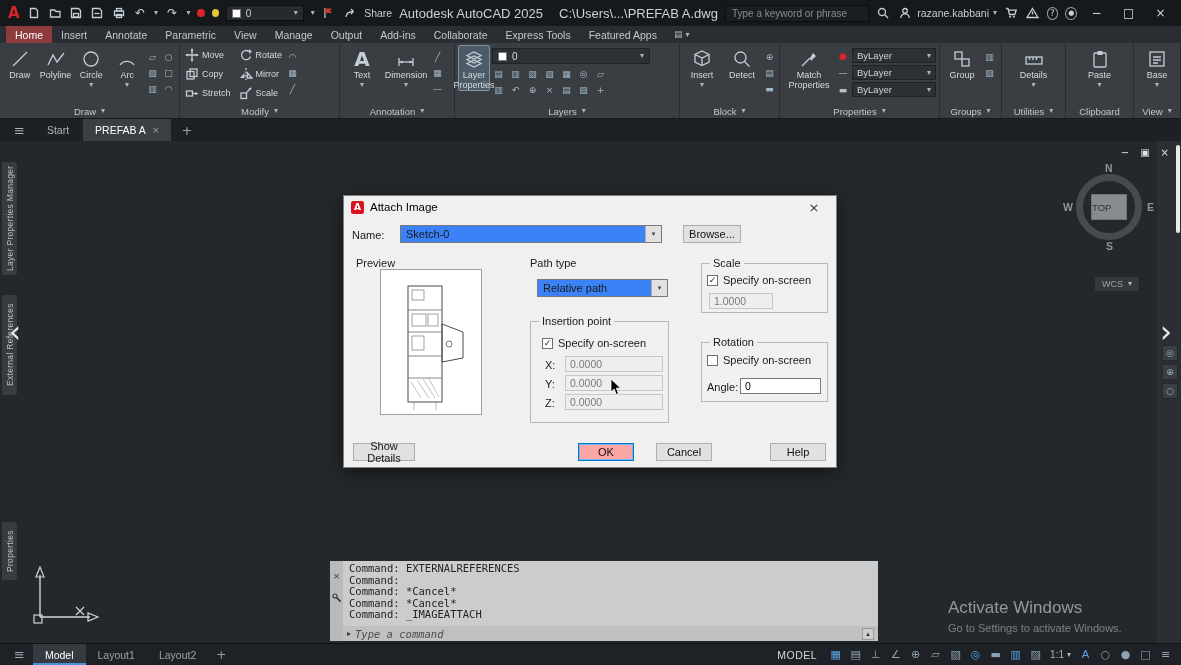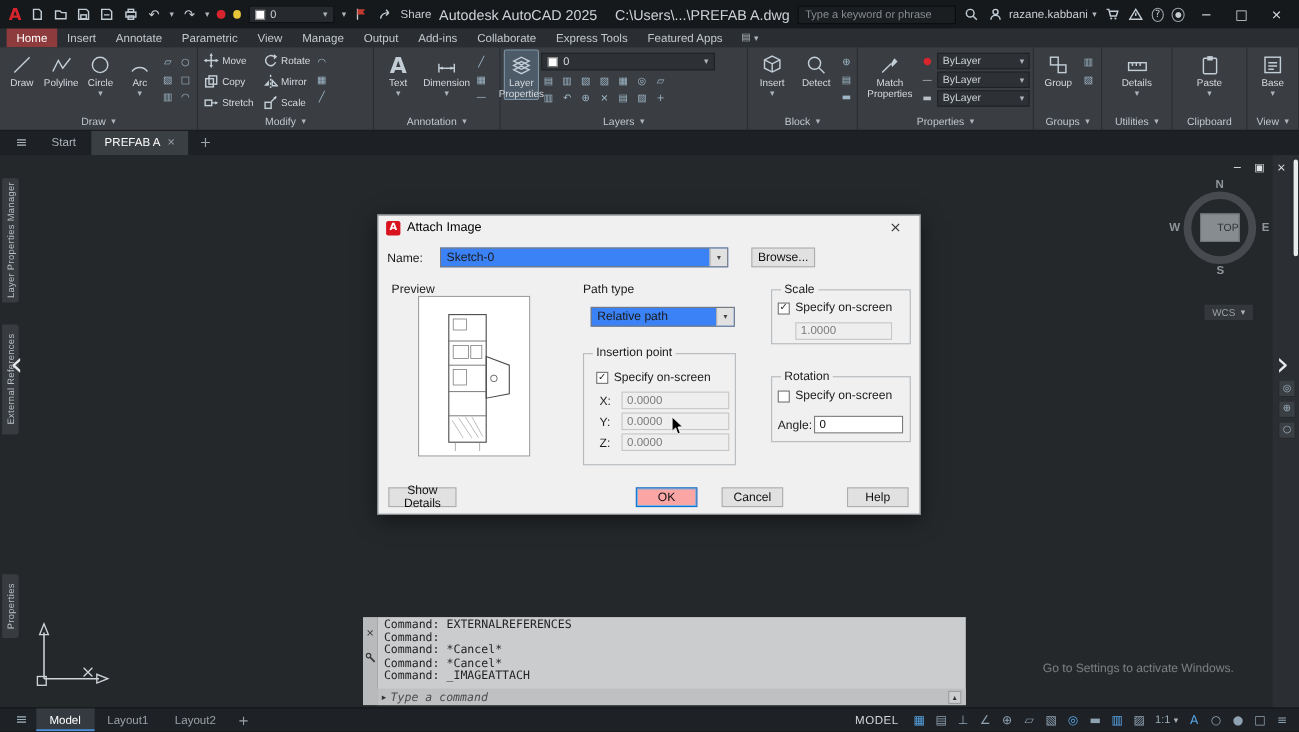--- a/index.html
+++ b/index.html
@@ -73,21 +73,21 @@
   .vthumb { position:absolute; right:1px; top:4px; width:4px; height:88px; background:#e9ebec; border-radius:2px; }
   .palette { position:absolute; left:2px; width:15px; background:#383c40; color:#b9bfc4;
     writing-mode:vertical-rl; transform:rotate(180deg); font-size:8.5px; letter-spacing:.3px;
     display:flex; align-items:center; justify-content:center; border-radius:3px 0 0 3px; }
   .nav-chev { position:absolute; font-size:30px; color:#e8eaec; font-family:"DejaVu Sans", sans-serif; line-height:30px; }
   .vp-controls { position:absolute; top:6px; right:12px; display:flex; gap:11px; color:#dfe3e6; font-size:10px; font-family:"DejaVu Sans", sans-serif; }
   .viewcube { position:absolute; right:30px; top:24px; width:84px; height:84px; }
   .vc-ring { position:absolute; inset:9px; border-radius:50%; border:7px solid rgba(130,135,140,.38); }
   .vc-letter { position:absolute; color:#8f959a; font-size:10.5px; font-weight:bold; }
   .vc-top { position:absolute; left:24px; top:29px; width:36px; height:26px; background:#878c90; border:1px solid #6f7478;
-    color:#2f3235; font-size:9.5px; display:flex; align-items:center; justify-content:flex-end; }
+    color:#2f3235; font-size:9.5px; display:flex; align-items:center; justify-content:flex-start; }
   .wcs { position:absolute; top:136px; right:42px; background:#34383c; color:#9aa0a5; font-size:9px; padding:2px 7px; display:flex; gap:5px; align-items:center; }
   .minibar { position:absolute; right:3px; top:204px; display:flex; flex-direction:column; gap:3px; }
   .minibar span { width:16px; height:16px; background:#3a3f44; border:1px solid #26292c; color:#9fb0bd;
     display:flex; align-items:center; justify-content:center; font-size:9px; font-family:"DejaVu Sans", sans-serif; }
   .ucs { position:absolute; left:24px; top:424px; }
   .cursor { position:absolute; left:610px; top:237px; }
 
   
   .dialog { position:absolute; left:343px; top:54px; width:494px; height:273px; background:#f0f0f0;
     border:1px solid #7b8085; box-shadow:0 5px 18px rgba(0,0,0,.5); color:#1a1a1a; font-size:11px; }
@@ -758,21 +758,21 @@
       </div>
 
       <div class="group" style="left:357px;top:67px;width:127px;height:50px">
         <span class="legend">Scale</span>
         <label class="chk" style="left:5px;top:10px">
           <span class="box">
               <i>✓</i>
             </span>
           <span>Specify on-screen</span>
         </label>
-        <div class="field disabled" style="left:21px;top:29px;width:88px">
+        <div class="field disabled" style="left:7px;top:29px;width:64px">
             <span>1.0000</span>
           </div>
       </div>
 
       <div class="group" style="left:357px;top:146px;width:127px;height:60px">
         <span class="legend">Rotation</span>
         <label class="chk" style="left:5px;top:11px">
           <span class="box">
               <i></i>
             </span>
@@ -816,20 +816,21 @@
         </div>
         <div class="cmd-input">
           <span class="pr glyph">▸</span>
           <input type="text" placeholder="Type a command" style="">
           <span class="cmd-up">▴</span>
         </div>
       </div>
     </div>
 
     <div class="activate">
+      <div class="t1">Activate Windows</div>
       <div class="t2">Go to Settings to activate Windows.</div>
     </div>
   </main>
 
   <footer class="statusbar">
     <span class="sb-menu glyph">≡</span>
     <span class="ltab active">
         <span>Model</span>
       </span>
     <span class="ltab">

